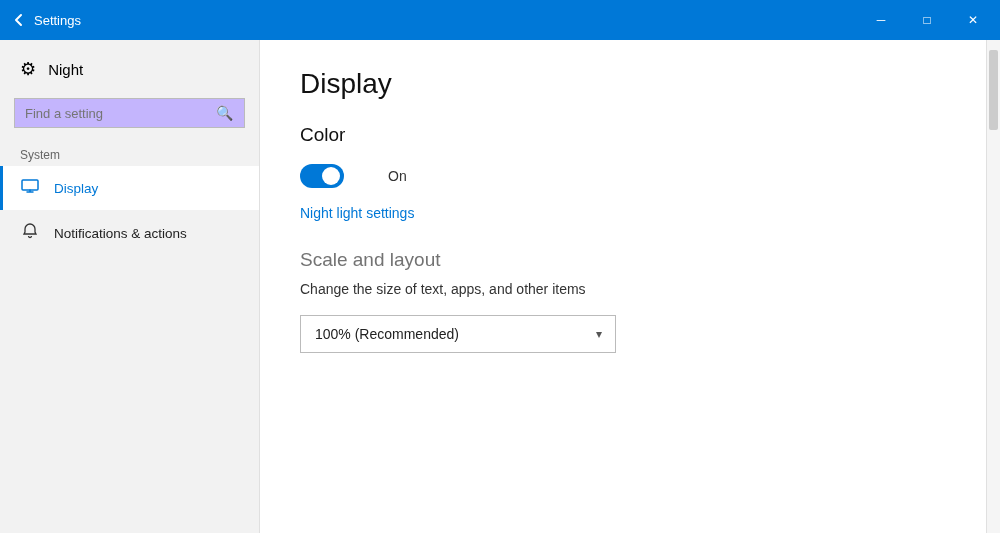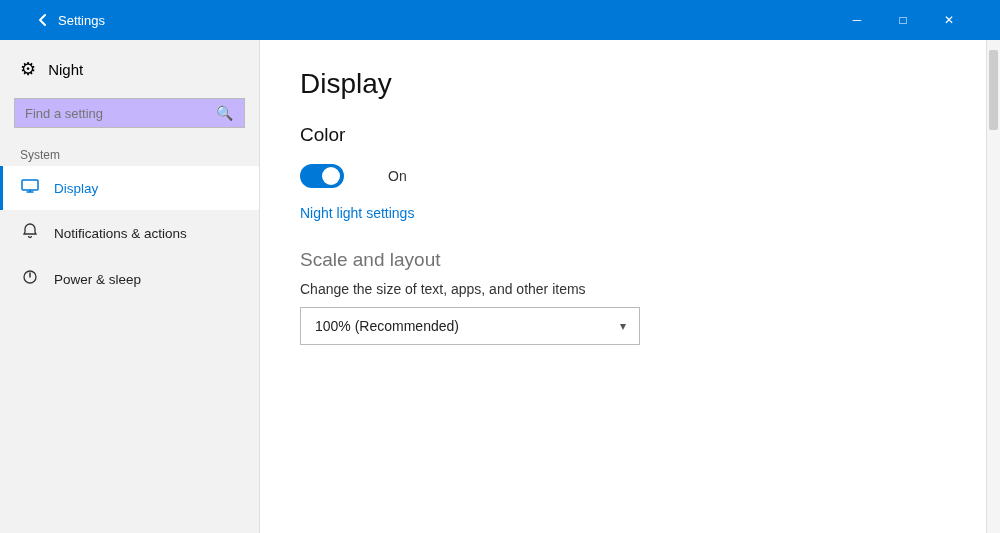--- a/index.html
+++ b/index.html
@@ -4,21 +4,21 @@
   <style>
     * { margin: 0; padding: 0; box-sizing: border-box; }
     body { font-family: 'Segoe UI', Arial, sans-serif; width: 1000px; height: 533px; overflow: hidden; background: #fff; }
 
     
     .title-bar {
       background: #0078d7;
       height: 40px;
       display: flex;
       align-items: center;
-      padding: 0 28px;
+      padding: 0 4px;
       color: white;
       user-select: none;
     }
     .title-bar-back {
       width: 30px; height: 30px;
       display: flex; align-items: center; justify-content: center;
       cursor: pointer; font-size: 16px;
     }
     .title-bar-title {
       font-size: 13px;
@@ -159,21 +159,22 @@
       font-size: 19px; font-weight: 400; color: #737373;
       margin-bottom: 10px;
     }
     .scale-desc {
       font-size: 14px; color: #333;
       margin-bottom: 10px;
     }
     .dropdown-wrap {
       position: relative;
       display: inline-block;
-      width: 340px;
+      width: 316px;
+      margin-top: 8px;
     }
     .dropdown-select {
       width: 100%;
       padding: 10px 14px;
       font-size: 14px;
       font-family: 'Segoe UI', Arial, sans-serif;
       border: 1px solid #bbb;
       background: white;
       appearance: none;
       -webkit-appearance: none;
@@ -258,29 +259,20 @@
     <div class="sidebar-item">
       <span class="sidebar-icon">
         <svg width="16" height="16" viewBox="0 0 16 16" fill="none">
           <path d="M8 1a5 5 0 00-5 5v3l-1 2h12l-1-2V6a5 5 0 00-5-5z" stroke="#333" stroke-width="1.3"></path>
           <path d="M6.5 13a1.5 1.5 0 003 0" stroke="#333" stroke-width="1.3"></path>
         </svg>
       </span>
       <span>Notifications &amp; actions</span>
     </div>
 
-    <div class="sidebar-item">
-      <span class="sidebar-icon">
-        <svg width="16" height="16" viewBox="0 0 16 16" fill="none">
-          <circle cx="8" cy="8" r="6" stroke="#333" stroke-width="1.3"></circle>
-          <path d="M8 4v4" stroke="#333" stroke-width="1.5" stroke-linecap="round"></path>
-        </svg>
-      </span>
-      <span>Power &amp; sleep</span>
-    </div>
 
   </div>
 
   <div class="content">
     <h1>Display</h1>
 
     <div class="section-title">Color</div>
 
 
     <div class="toggle-row">

